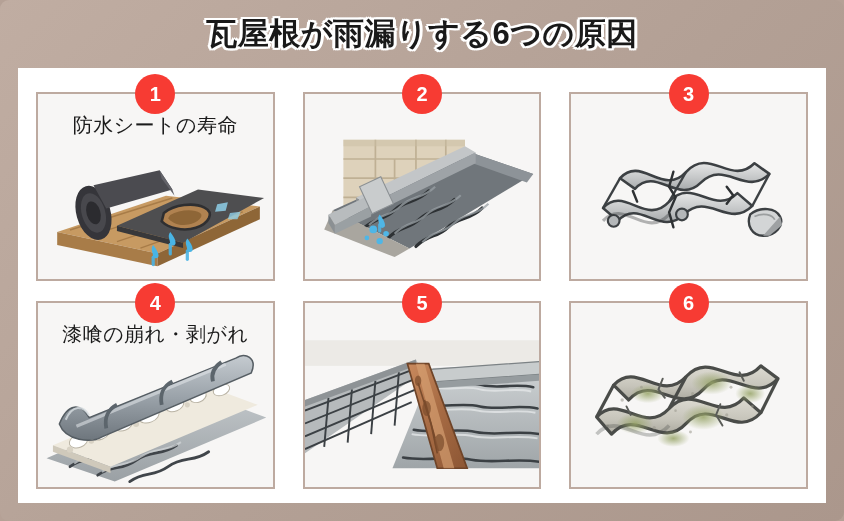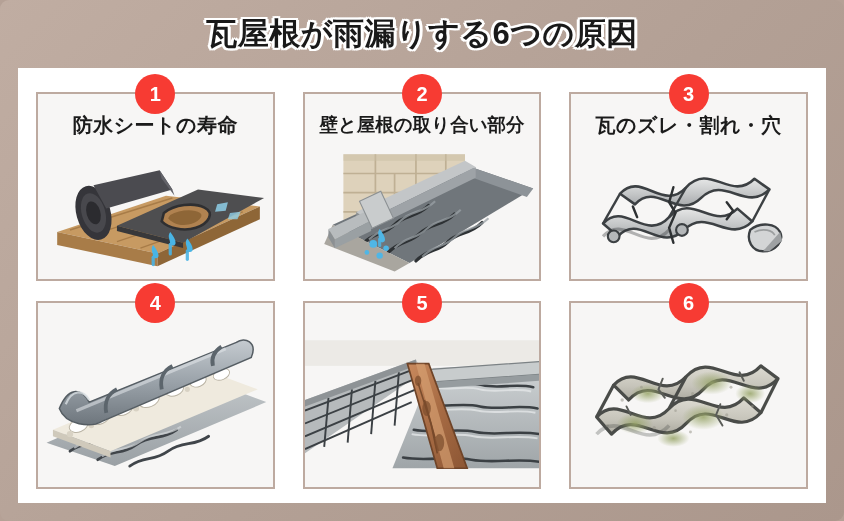--- a/index.html
+++ b/index.html
@@ -69,21 +69,21 @@
     width:40px;height:40px;border-radius:50%;
     background:#f73b33;
     color:#ffffff;
     font-size:20px;font-weight:bold;
     display:flex;align-items:center;justify-content:center;
     line-height:1;
     z-index:3;
   }
   .card-title{
     font-size:20px;
-    font-weight:bold;
+    font-weight:normal;
     color:#1b1b1b;
     text-align:center;
     white-space:nowrap;
     letter-spacing:0.5px;
     margin-bottom:4px;
   }
   .card.tight .card-title{font-size:18.5px;letter-spacing:0px;}
   .art{
     flex:1;
     width:100%;
@@ -144,21 +144,20 @@
               <rect x="122.5" y="90" width="3" height="12" rx="1.5" opacity="0.9"></rect>
               <rect x="106.5" y="102" width="3" height="10" rx="1.5" opacity="0.9"></rect>
               <rect x="138.5" y="96" width="3" height="11" rx="1.5" opacity="0.9"></rect>
             </g>
           </svg>
         </div>
       </div>
 
       <div class="card tight">
         <div class="badge">2</div>
-        <div class="card-title">壁と屋根の取り合い部分</div>
         <div class="art">
           <svg viewBox="0 0 220 120" preserveAspectRatio="xMidYMid meet" aria-hidden="true">
 
             <g>
               <polygon points="36,8 150,8 150,62 36,96" fill="#ded2bb"></polygon>
               <g stroke="#bfb094" stroke-width="1.6" fill="none">
                 <path d="M36,26 L150,26"></path>
                   <path d="M36,44 L150,44"></path>
                   <path d="M36,62 L150,62"></path>
                 <path d="M36,80 L150,80" stroke-opacity="0.4"></path>
@@ -204,21 +203,20 @@
               <circle cx="58" cy="100" r="2.2"></circle>
               <circle cx="70" cy="103" r="3"></circle>
               <rect x="68.5" y="86" width="3" height="9" rx="1.5" opacity="0.85"></rect>
             </g>
           </svg>
         </div>
       </div>
 
       <div class="card">
         <div class="badge">3</div>
-        <div class="card-title">瓦のズレ・割れ・穴</div>
         <div class="art">
           <svg viewBox="0 0 220 120" preserveAspectRatio="xMidYMid meet" aria-hidden="true">
             <defs>
               <linearGradient id="tileG3" x1="0" y1="0" x2="0" y2="1">
                 <stop offset="0%" stop-color="#e6e7e7"></stop>
                 <stop offset="55%" stop-color="#c5c7c8"></stop>
                 <stop offset="100%" stop-color="#a7aaac"></stop>
               </linearGradient>
             </defs>
 
@@ -253,20 +251,21 @@
               <path d="M196,80 L198,88 L186,98 L180,98 Z" fill="#9ea1a3"></path>
             </g>
 
             <path d="M30,84 C50,62 70,102 92,78" stroke="#2e3133" stroke-width="3" fill="none" opacity="0.35"></path>
           </svg>
         </div>
       </div>
 
       <div class="card">
         <div class="badge">4</div>
+        <div class="card-title">漆喰の崩れ・剥がれ</div>
         <div class="art">
           <svg viewBox="0 0 220 120" preserveAspectRatio="xMidYMid meet" aria-hidden="true">
             <defs>
               <linearGradient id="ridgeG" x1="0" y1="0" x2="0" y2="1">
                 <stop offset="0%" stop-color="#c5cbd0"></stop>
                 <stop offset="50%" stop-color="#9aa2a9"></stop>
                 <stop offset="100%" stop-color="#6e767d"></stop>
               </linearGradient>
               <linearGradient id="fieldG" x1="0" y1="0" x2="0" y2="1">
                 <stop offset="0%" stop-color="#c3c8cb"></stop>

